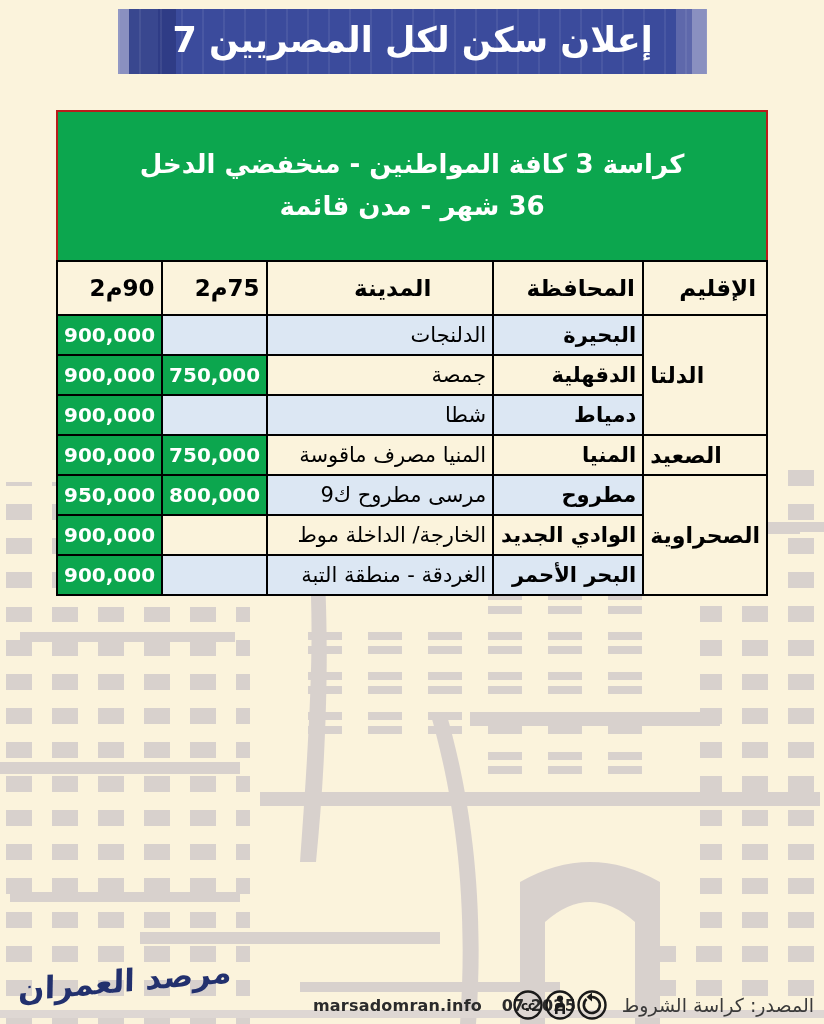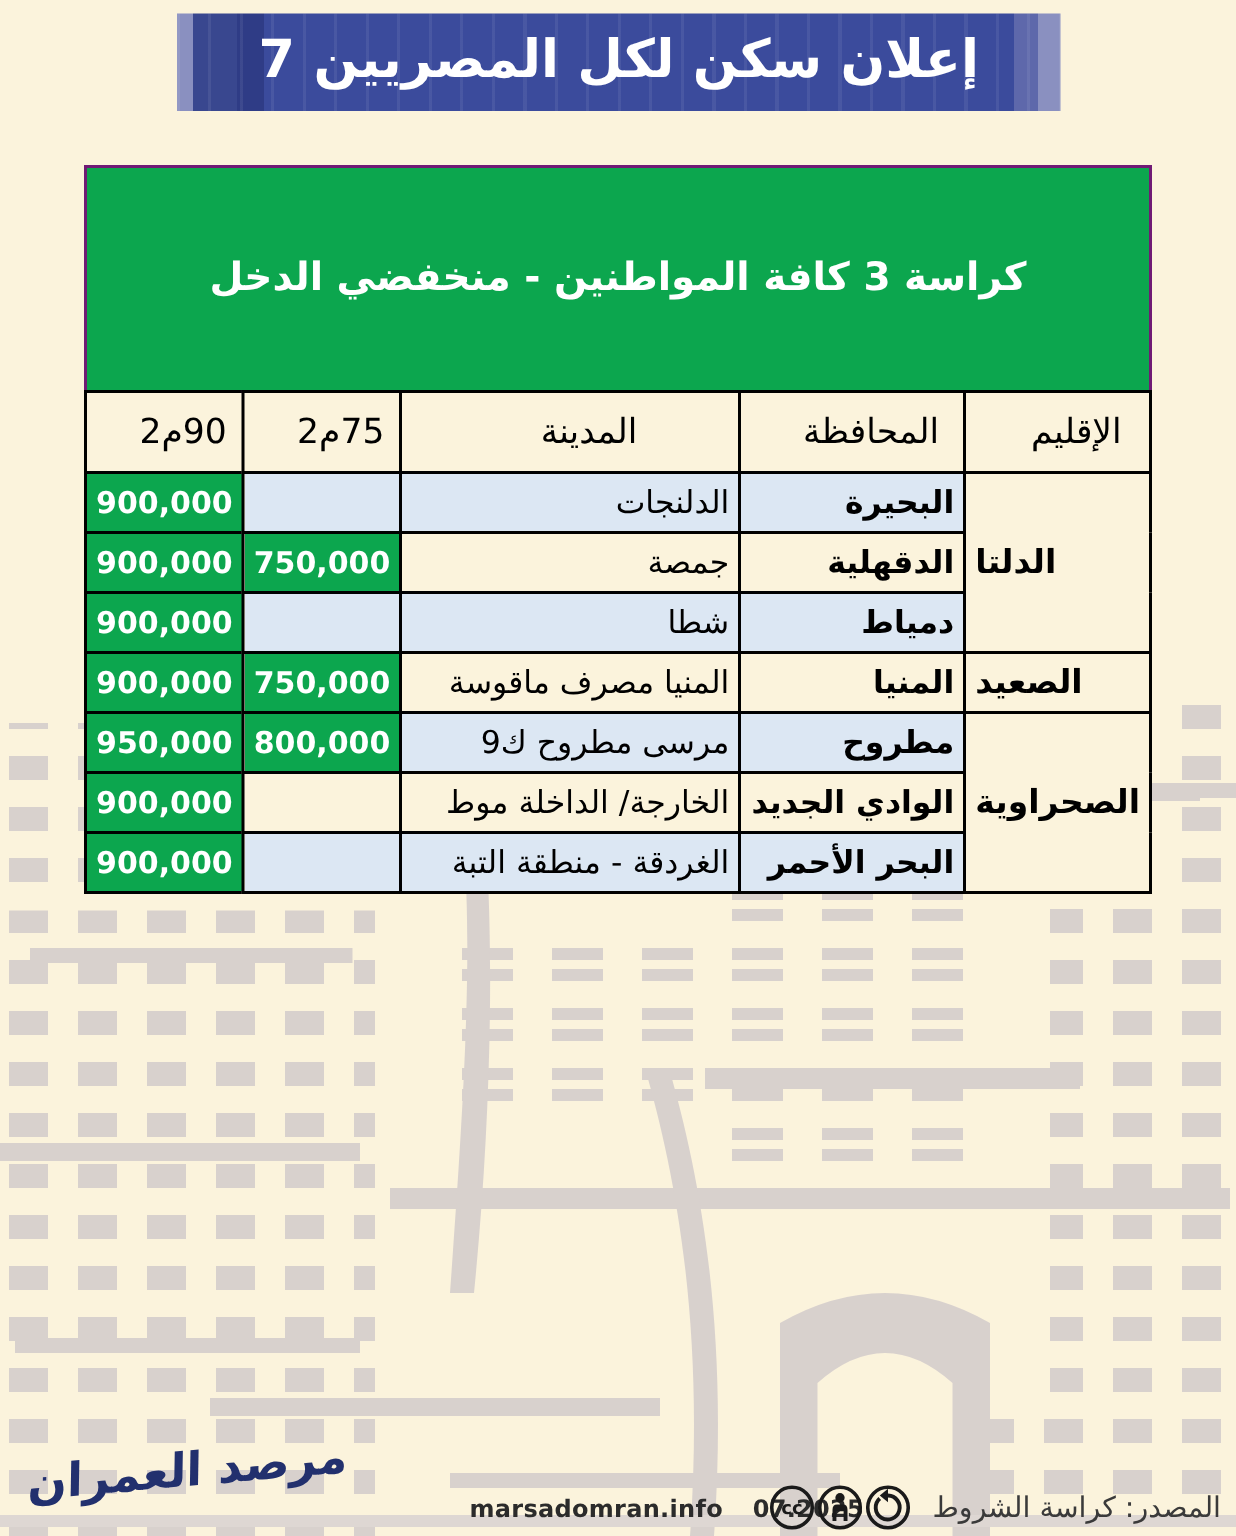--- a/index.html
+++ b/index.html
@@ -22,37 +22,37 @@
         #8a90c0 calc(100% - 15px) 100%);
     display:flex;align-items:center;justify-content:center;
   }
   .banner-title{
     color:#fff;font-size:35px;font-weight:bold;direction:rtl;
     letter-spacing:0.5px;padding-bottom:4px;
   }
   
   .green-box{
     position:absolute;left:56px;top:110px;width:712px;height:152px;z-index:2;
-    box-sizing:border-box;border:2px solid #701a75;
+    box-sizing:border-box;border:2px solid #b91c1c;
     background:var(--green,#0CA64E);
     color:#fff;direction:rtl;text-align:center;
     font-weight:bold;font-size:26px;line-height:1.6;
     display:flex;flex-direction:column;justify-content:center;
   }
   
   .price-table{
     position:absolute;left:56px;top:260px;width:712px;z-index:2;
     border-collapse:collapse;direction:rtl;
     font-size:21px;color:#000;
   }
   .price-table th,.price-table td{
     border:2px solid #000;box-sizing:border-box;padding:0 6px;
     overflow:hidden;white-space:nowrap;
   }
-  .price-table th{height:54px;font-size:23px;font-weight:normal;text-align:center;background:var(--cream,#FBF3DC);padding-left:31px;}
+  .price-table th{height:54px;font-size:23px;font-weight:bold;text-align:center;background:var(--cream,#FBF3DC);padding-left:31px;}
   .price-table td{height:40px;}
   tr.stripe-blue td{background:var(--row-blue,#DCE7F3);}
   tr.stripe-cream td{background:var(--cream,#FBF3DC);}
   td.region{background:var(--cream,#FBF3DC)!important;text-align:left;font-weight:bold;font-size:22px;}
   td.gov{text-align:right;font-weight:bold;font-size:21px;}
   td.city{text-align:right;font-weight:normal;font-size:21px;padding-left:14px;}
   td.price{text-align:right;font-weight:bold;font-size:20px;}
   td.price.green{background:var(--green,#0CA64E)!important;color:#fff;}
   
   .logo{
@@ -115,20 +115,21 @@
       <rect x="0" y="548" width="824" height="8" fill="#c3bccb"></rect>
     </svg>
   </div>
 
   <div class="banner">
     <span class="banner-title">إعلان سكن لكل المصريين 7</span>
   </div>
 
   <div class="green-box">
     <div>كراسة 3 كافة المواطنين - منخفضي الدخل</div>
+    <div>36 شهر - مدن قائمة</div>
   </div>
 
   <table class="price-table" dir="rtl">
     <colgroup>
       <col style="width:118px">
         <col style="width:151px">
         <col style="width:245px">
       <col style="width:101px">
         <col style="width:97px">
     </colgroup>

